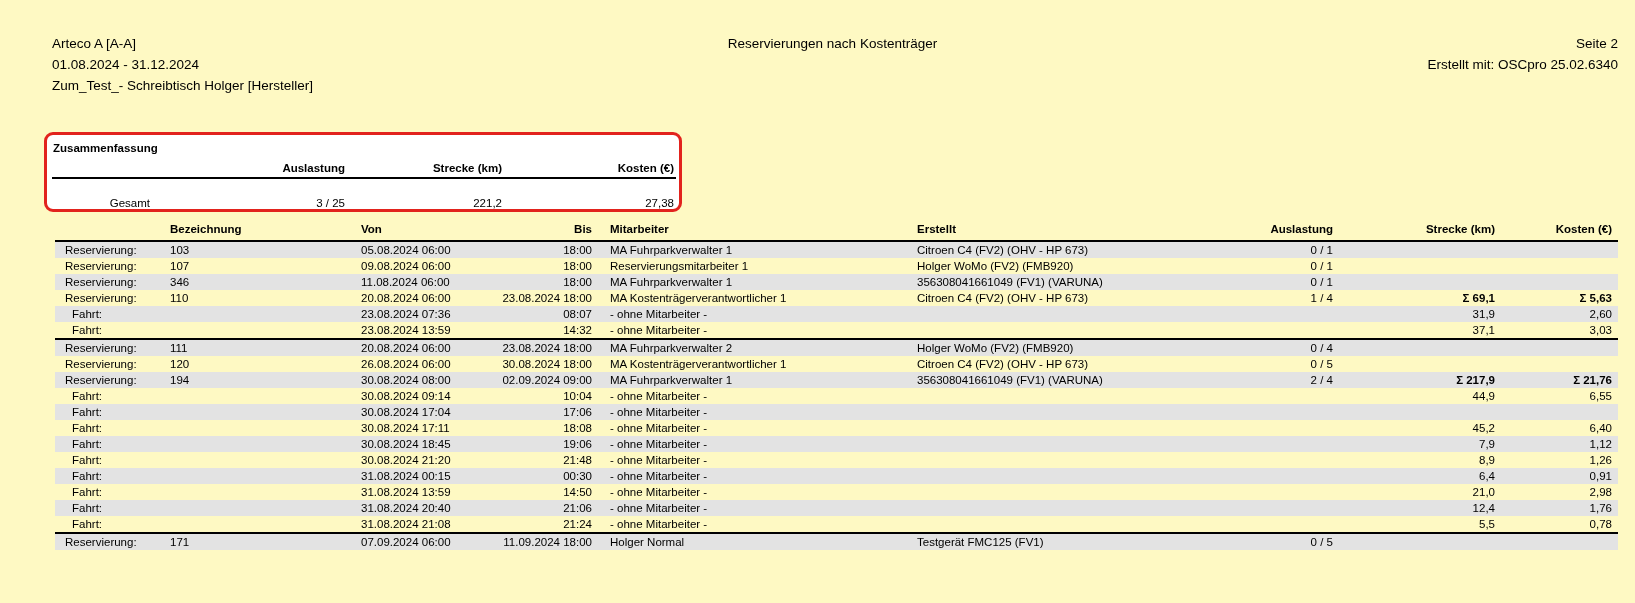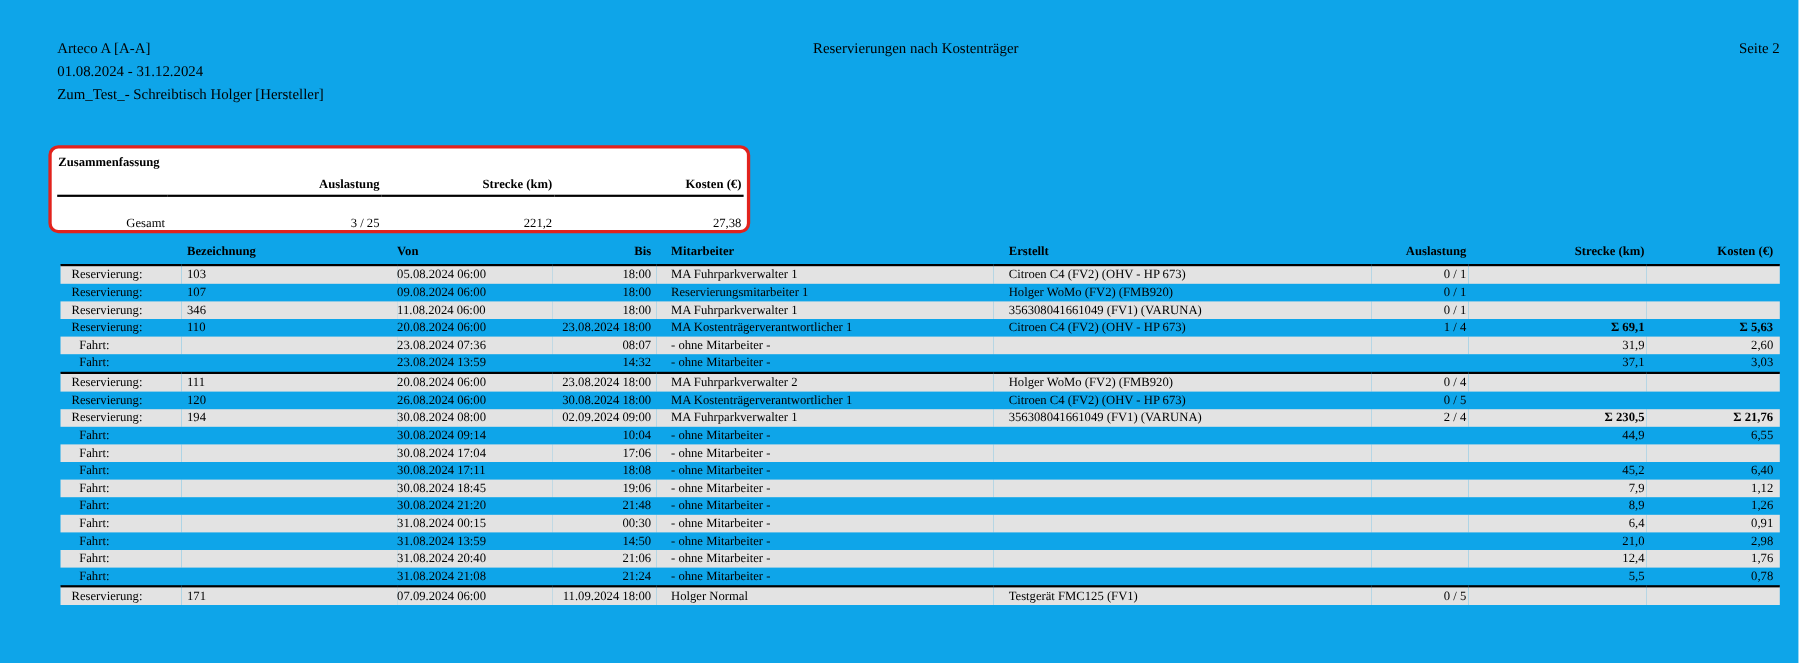--- a/index.html
+++ b/index.html
@@ -2,22 +2,22 @@
 <html lang="de" style="--red: #e2231d; --shade: #e3e3e3; --ink: #000000;"><head>
 <meta charset="utf-8">
 <style>
   :root{
     --red:#e2231d;
     --shade:#e3e3e3;
     --ink:#000000;
   }
   html,body{margin:0;padding:0;background:#fff;}
   .page{
-    position:relative;width:1635px;height:603px;background:#0ea5e9;
-    font-family:Liberation Serif, serif;color:var(--ink);overflow:hidden;
+    position:relative;width:1635px;height:603px;background:#fef9c3;
+    font-family:Liberation Sans, sans-serif;color:var(--ink);overflow:hidden;
   }
   
   .hdr-left{position:absolute;left:52px;top:33px;font-size:13.5px;line-height:21px;white-space:nowrap;}
   .hdr-center{position:absolute;left:0;right:0;top:33px;text-align:center;font-size:13.5px;line-height:21px;margin-left:30px;}
   .hdr-right{position:absolute;right:17px;top:33px;text-align:right;font-size:13.5px;line-height:21px;white-space:nowrap;}
   
   .summary-box{
     position:absolute;left:44px;top:132px;width:632px;height:74px;
     border:3px solid var(--red);border-radius:9px;background:#fff;
   }
@@ -69,20 +69,21 @@
   <div class="hdr-left">
     <div>Arteco A [A-A]</div>
     <div>01.08.2024 - 31.12.2024</div>
     <div>Zum_Test_- Schreibtisch Holger [Hersteller]</div>
   </div>
 
   <div class="hdr-center">Reservierungen nach Kostenträger</div>
 
   <div class="hdr-right">
     <div>Seite 2</div>
+    <div>Erstellt mit: OSCpro 25.02.6340</div>
   </div>
 
   <div class="summary-box">
     <div class="summary-title">Zusammenfassung</div>
     <table class="summary-table">
       <colgroup>
           <col class="sc0">
           <col class="sc1">
           <col class="sc2">
           <col class="sc3">
@@ -219,21 +220,21 @@
           <td class="c-kos"></td>
         </tr>
         <tr class="shade">
           <td class="c-type">Reservierung:</td>
           <td class="c-bez">194</td>
           <td class="c-von">30.08.2024 08:00</td>
           <td class="c-bis">02.09.2024 09:00</td>
           <td class="c-mit">MA Fuhrparkverwalter 1</td>
           <td class="c-fzg">356308041661049 (FV1) (VARUNA)</td>
           <td class="c-aus">2 / 4</td>
-          <td class="c-str b">Σ 230,5</td>
+          <td class="c-str b">Σ 217,9</td>
           <td class="c-kos b">Σ 21,76</td>
         </tr>
         <tr>
           <td class="c-type indent">Fahrt:</td>
           <td class="c-bez"></td>
           <td class="c-von">30.08.2024 09:14</td>
           <td class="c-bis">10:04</td>
           <td class="c-mit">- ohne Mitarbeiter -</td>
           <td class="c-fzg"></td>
           <td class="c-aus"></td>

